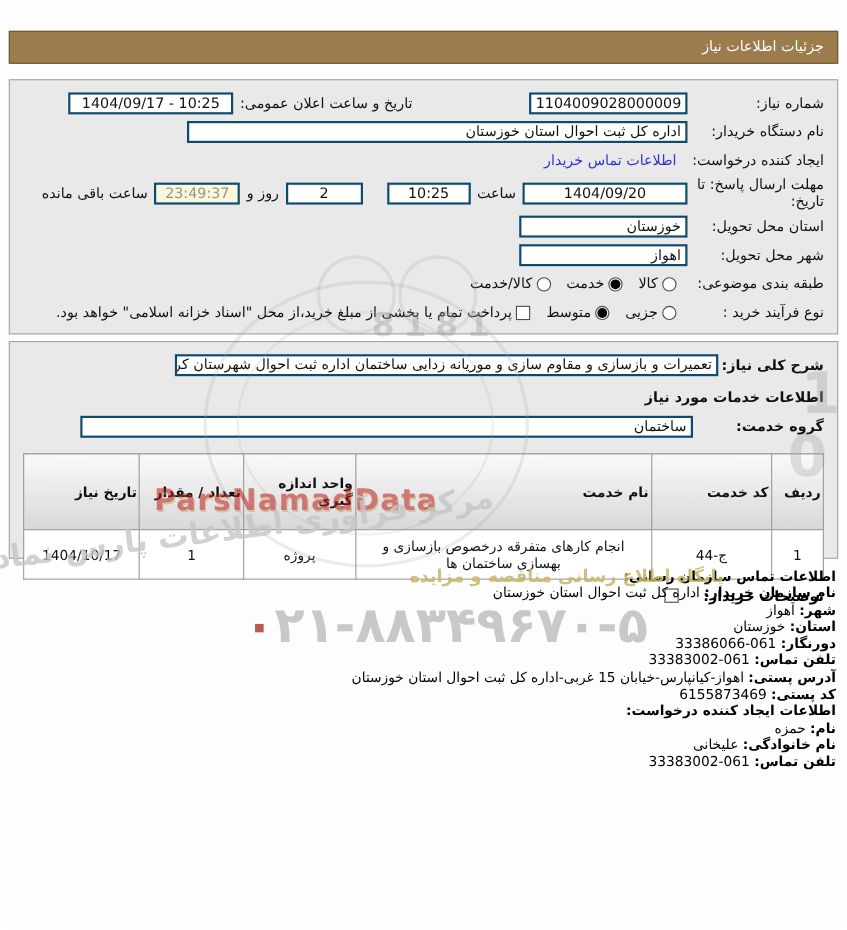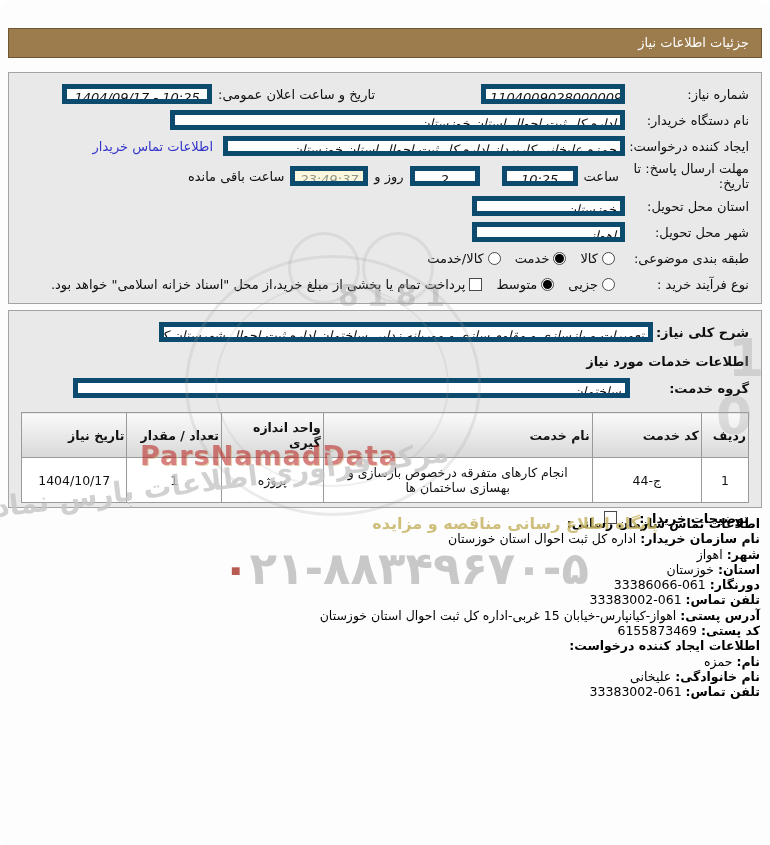--- a/index.html
+++ b/index.html
@@ -13,39 +13,39 @@
   
   .panel{position:absolute;right:8px;left:8px;background:#e9e9e9;border:1px solid #a3a3a3;box-sizing:border-box;padding:8px 12px;}
   #panel1{top:72px;height:232px;}
   #panel2{top:310px;height:198px;}
 
   .row{display:flex;align-items:center;min-height:26px;font-size:13px;color:#111;}
   .row.tall{min-height:34px;}
   .lblcol{flex:0 0 124px;line-height:15px;}
   .lblcol.narrow{flex:0 0 96px;font-weight:bold;}
   .lblcol.mid{flex:0 0 119px;font-weight:bold;}
-  .box{background:#fff;border:5px solid #0c4a6e;height:20px;line-height:18px;font-size:13px;padding:0 4px;
-       box-sizing:border-box;overflow:hidden;white-space:nowrap;font-style:italic;}
+  .box{background:#fff;border:2px solid #0c4a6e;height:20px;line-height:18px;font-size:13px;padding:0 4px;
+       box-sizing:border-box;overflow:hidden;white-space:nowrap;}
   .center{text-align:center;}
   .ltr{direction:ltr;unicode-bidi:embed;}
   .countdown{background:#fbf7dd;color:#8f968b;}
   .inlbl{margin:0 6px;white-space:nowrap;}
   .link{color:#3333cc;font-size:13px;text-decoration:none;white-space:nowrap;margin-right:10px;cursor:pointer;}
 
   .radio{position:relative;display:inline-block;width:13px;height:13px;border-radius:50%;background:#fff;
          border:1px solid #4a4a4a;box-sizing:border-box;flex:none;}
   .radio.sel::after{content:"";position:absolute;top:1px;left:1px;right:1px;bottom:1px;border-radius:50%;background:#000;}
   .chk{display:inline-block;width:13px;height:13px;background:#fff;border:1px solid #4a4a4a;box-sizing:border-box;flex:none;}
   .optlbl{margin:0 4px 0 14px;}
 
   .heading{font-size:13px;font-weight:bold;color:#111;margin-top:9px;}
 
   .tbl{width:100%;border-collapse:collapse;margin-top:11px;table-layout:fixed;}
   .tbl th{background:linear-gradient(#fafafa,#d8d8d8);border:1px solid #9a9a9a;font-size:12.5px;color:#111;
-          padding:7px 2px;font-weight:bold;}
+          padding:19px 2px;font-weight:bold;}
   .tbl td{background:#fff;border:1px solid #9a9a9a;font-size:12.5px;color:#111;padding:7px 4px;text-align:center;}
   .notesrow{display:flex;margin-top:8px;font-size:13px;font-weight:bold;gap:22px;}
 
   .contact{position:absolute;top:516px;right:10px;left:10px;font-size:12.5px;line-height:15.3px;color:#000;}
   .cline b{font-weight:bold;}
 
   
   .wm{position:absolute;pointer-events:none;}
   .wm-circle{border-radius:50%;}
   .wm-pars{top:440px;left:140px;font-size:27px;font-weight:bold;color:#b91c1c;opacity:.55;
@@ -76,26 +76,26 @@
       <div class="box center ltr" style="width:150px;">1404/09/17 - 10:25</div>
     </div>
 
     <div class="row">
       <span class="lblcol">نام دستگاه خریدار:</span>
       <div class="box" style="width:455px;">اداره کل ثبت احوال استان خوزستان</div>
     </div>
 
     <div class="row">
       <span class="lblcol">ایجاد کننده درخواست:</span>
-      <div class="box" style="width:402px;">حمزه علیخانی کارپرداز اداره کل ثبت احوال استان خوزستان</div>
       <a class="link">اطلاعات تماس خریدار</a>
     </div>
 
     <div class="row tall">
       <span class="lblcol">مهلت ارسال پاسخ: تا تاریخ:</span>
+      <div class="box center ltr" style="width:150px;">1404/09/20</div>
       <span class="inlbl">ساعت</span>
       <div class="box center ltr" style="width:76px;">10:25</div>
       <span style="flex:0 0 22px;"></span>
       <div class="box center ltr" style="width:70px;">2</div>
       <span class="inlbl">روز و</span>
       <div class="box center ltr countdown" style="width:78px;">23:49:37</div>
       <span class="inlbl">ساعت باقی مانده</span>
     </div>
 
     <div class="row">

